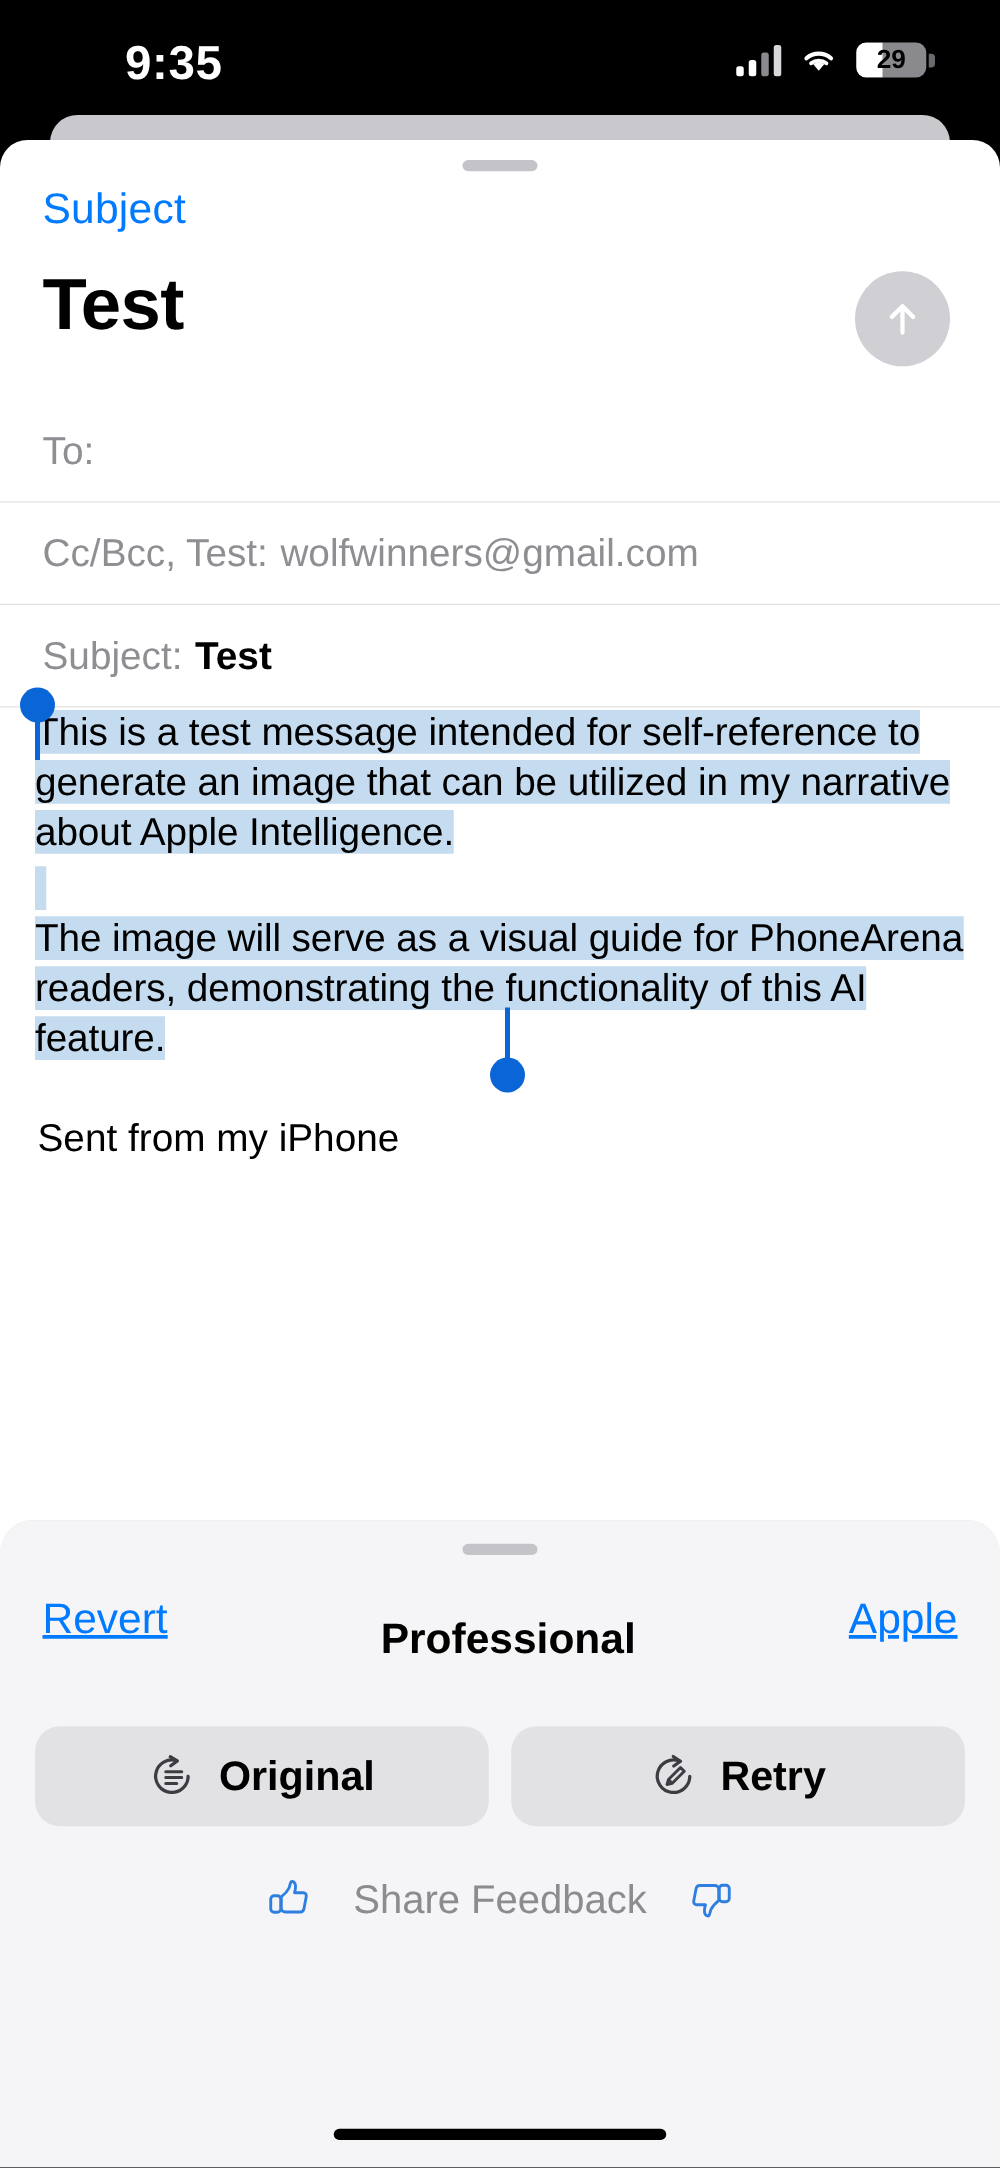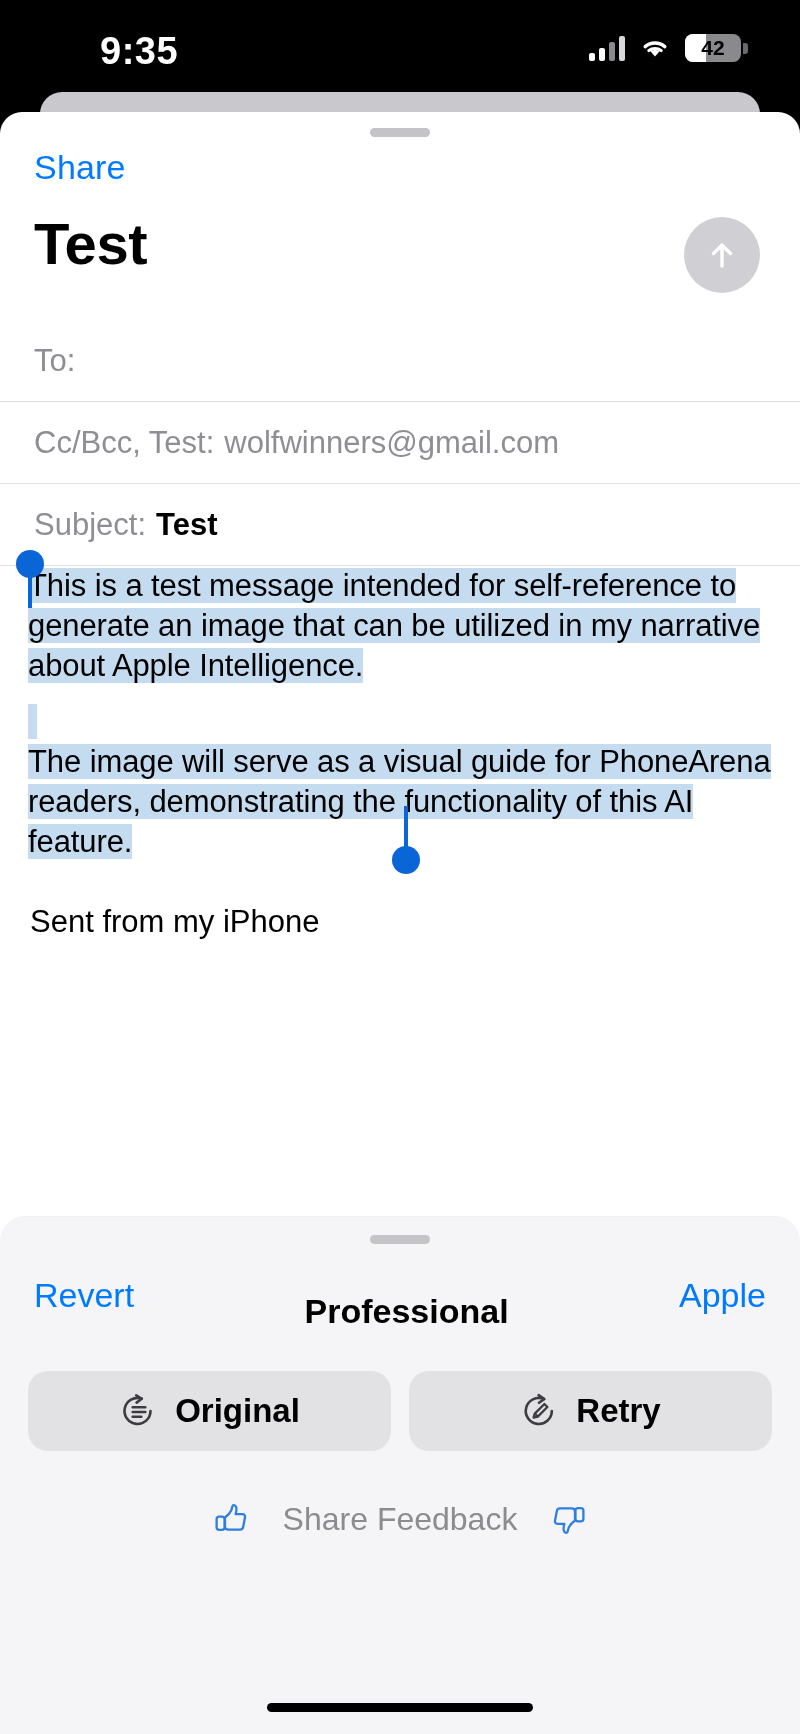--- a/index.html
+++ b/index.html
@@ -95,21 +95,21 @@
   
   .body {
     position:absolute; left:0; right:0; top:454px;
     padding:0 28px;
   }
   .para {
     font-size:31px; line-height:40px; color:#000;
     letter-spacing:-.1px;
   }
   .sel { background:#c5dcf0; box-decoration-break:clone; -webkit-box-decoration-break:clone; }
-  .para.p1 { margin-bottom:16px; }
+  .para.p1 { margin-bottom:5px; }
   .spacer-line { height:40px; }
   .sig { font-size:31px; line-height:40px; color:#000; margin-top:40px; padding-left:2px; }
 
   .caret-start, .caret-end {
     position:absolute; width:4px; background:#0a66d6;
   }
   .handle-dot {
     position:absolute; width:28px; height:28px; border-radius:50%;
     background:#0a66d6;
   }
@@ -122,25 +122,25 @@
   }
   .wt-grabber {
     position:absolute; left:50%; transform:translateX(-50%); top:18px;
     width:60px; height:9px; border-radius:5px; background:#c4c4c8;
   }
   .wt-head {
     position:absolute; left:0; right:0; top:48px; height:60px;
     display:flex; align-items:center; justify-content:space-between;
     padding:0 34px;
   }
-  .wt-head .side { font-size:34px; color:#007aff; }
+  .wt-head .side { font-size:34px; color:#007aff;text-decoration:underline; }
   .wt-head .mid { font-size:34px; font-weight:700; color:#000;margin-top:32px; }
 
   .wt-actions {
-    position:absolute; left:28px; right:28px; top:154px;
+    position:absolute; left:28px; right:28px; top:164px;
     display:flex; gap:18px;
   }
   .wt-btn {
     flex:1; height:80px; border-radius:20px; background:#e2e2e5;
     display:flex; align-items:center; justify-content:center; gap:16px;
   }
   .wt-btn .lab { font-size:33px; font-weight:600; color:#000; }
   .wt-btn svg { display:block; }
 
   .wt-feedback {
@@ -175,35 +175,35 @@
         <svg width="32" height="24" viewBox="0 0 32 24">
           <path d="M16 20.5 L11.6 15.4 A7.2 7.2 0 0 1 20.4 15.4 Z" fill="#fff"></path>
           <path d="M6.2 10.6 A15 15 0 0 1 25.8 10.6" stroke="#fff" stroke-width="3.4" fill="none" stroke-linecap="round"></path>
           <path d="M9.9 14.6 A10 10 0 0 1 22.1 14.6" stroke="#fff" stroke-width="3.2" fill="none" stroke-linecap="round"></path>
         </svg>
       </div>
 
       <div style="display:flex;align-items:center;">
         <div class="battery">
           <div class="fill" style="width: 37%;"></div>
-          <div class="pct">42</div>
+          <div class="pct">29</div>
         </div>
         <div class="battery-cap"></div>
       </div>
 
     </div>
   </div>
 
   <div class="backcard"></div>
 
   <div class="sheet">
 
     <div class="grabber"></div>
 
-    <div class="cancel">Share</div>
+    <div class="cancel">Subject</div>
     <div class="title">Test</div>
 
     <div class="send-btn">
       <svg width="40" height="40" viewBox="0 0 40 40">
         <path d="M20 31 L20 10 M20 10 L11.5 18.5 M20 10 L28.5 18.5" stroke="#fff" stroke-width="3.4" fill="none" stroke-linecap="round" stroke-linejoin="round"></path>
       </svg>
     </div>
 
     <div class="fields">
 

